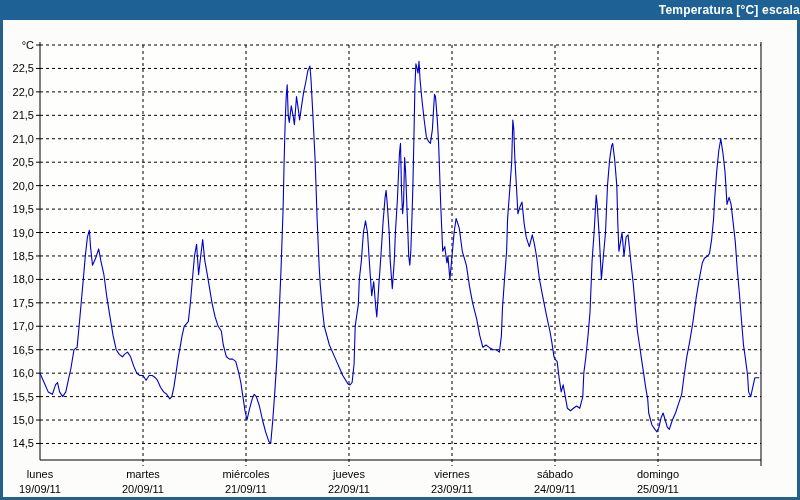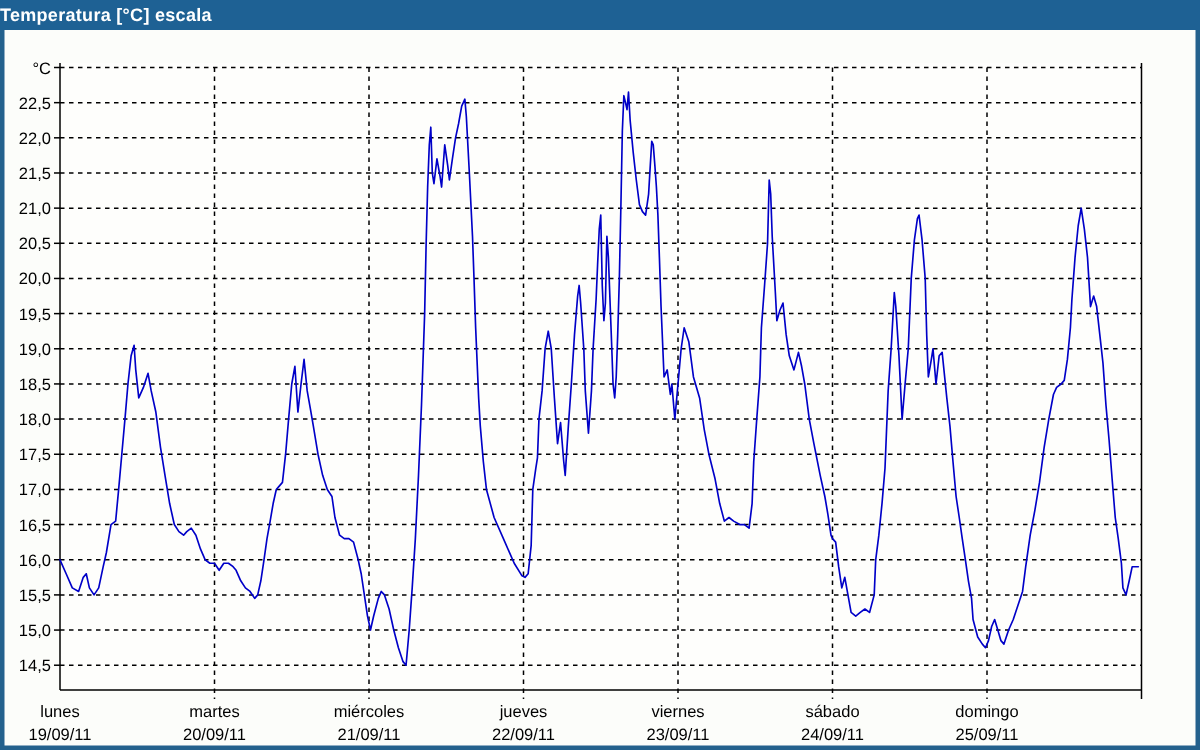--- a/index.html
+++ b/index.html
@@ -3,21 +3,21 @@
 <meta charset="utf-8">
 <style>
   html,body{margin:0;padding:0;background:#d8d8d8;}
   #app-window{
     position:relative;width:800px;height:500px;
     background:#fcfdfa;overflow:hidden;
     font-family:"Liberation Sans", sans-serif;
   }
   #titlebar{
     position:absolute;left:0;top:0;width:800px;height:20px;
-    display:flex;align-items:center;justify-content:flex-start;
+    display:flex;align-items:center;justify-content:flex-end;
   }
   #titlebar span{
     color:#ffffff;font-size:12px;font-weight:bold;letter-spacing:0.2px;
   }
   .frame-strip{position:absolute;}
   #frame-left{left:0;top:20px;width:3px;height:480px;}
   #frame-right{left:797px;top:20px;width:3px;height:480px;}
   #frame-bottom{left:0;top:497px;width:800px;height:3px;}
   #chart-area{position:absolute;left:0;top:20px;width:800px;height:480px;}
   svg text{font-family:"Liberation Sans", sans-serif;}

